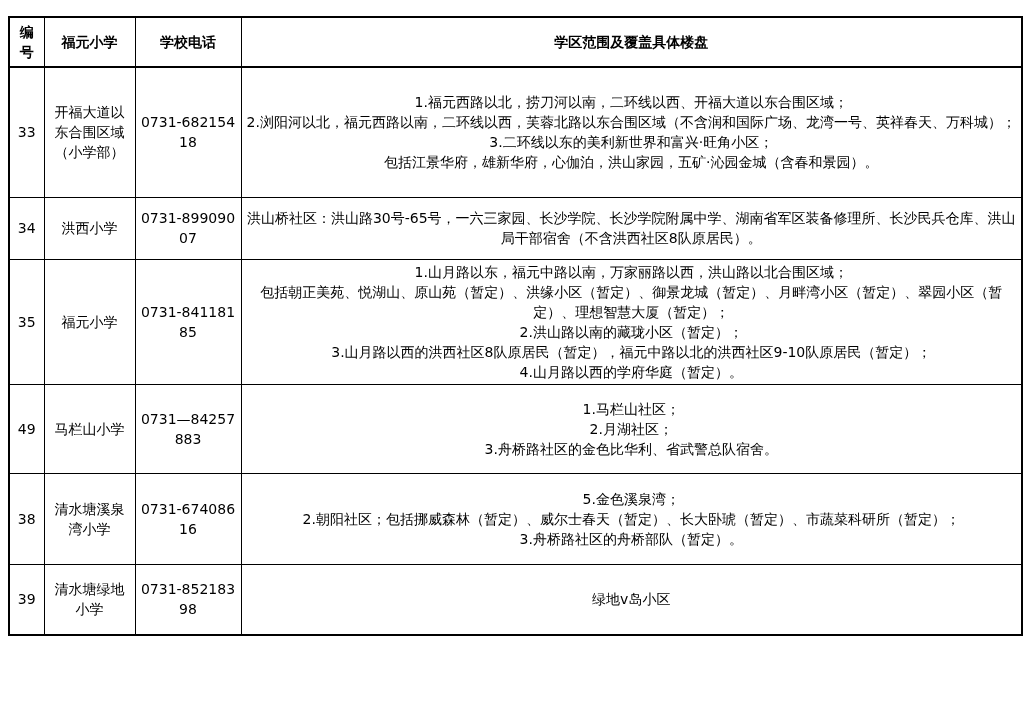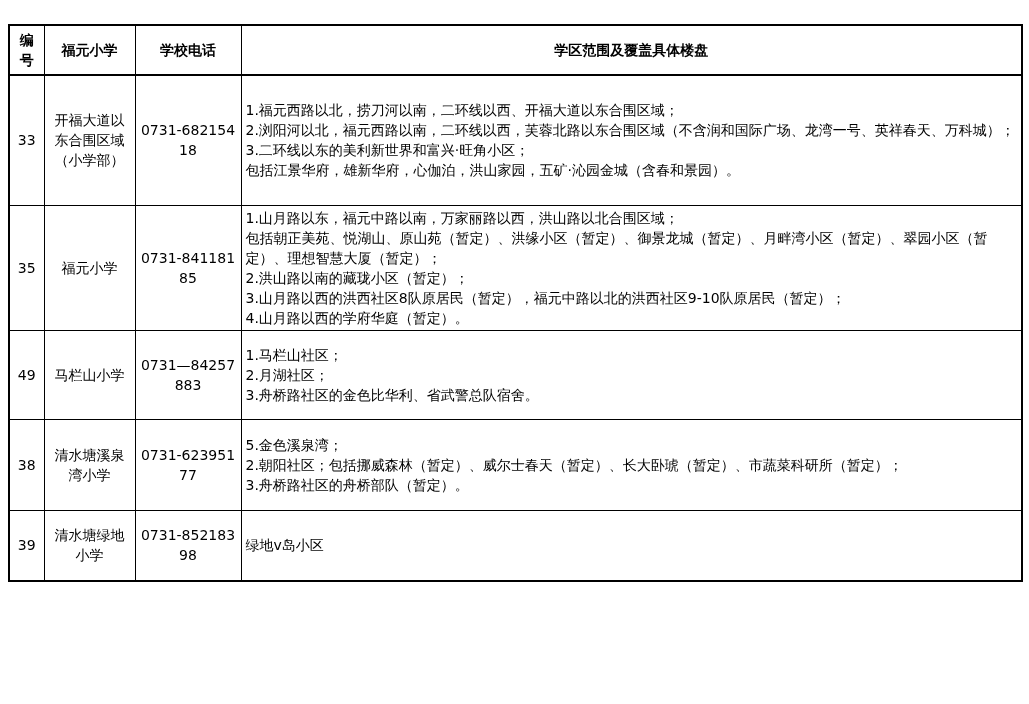--- a/index.html
+++ b/index.html
@@ -1,35 +1,35 @@
 <!DOCTYPE html>
 <html><head>
 <meta charset="utf-8">
 <style>
   html,body{margin:0;padding:0;background:#fff;}
   .page{
     width:1029px;height:704px;background:#ffffff;box-sizing:border-box;
-    padding:24px 8px 0 8px;overflow:hidden;
+    padding:16px 8px 0 8px;overflow:hidden;
     font-family:"DejaVu Sans","Liberation Sans",sans-serif;color:#000;
   }
   table.school-table{
     border-collapse:collapse;table-layout:fixed;width:1013px;
     border:2px solid #000;
   }
   .school-table th,.school-table td{
     border:1px solid #000;padding:2px 4px;box-sizing:border-box;
     font-size:14px;line-height:20px;vertical-align:middle;
     overflow:hidden;word-break:break-all;
   }
   .school-table thead th{
     font-weight:bold;text-align:center;height:50px;
     border-bottom:2px solid #000;font-size:14px;
   }
   td.c-num,td.c-name,td.c-phone{text-align:center;}
-  td.c-district{text-align:left;white-space:pre-line;}
+  td.c-district{text-align:center;white-space:pre-line;}
   tr.h130{height:130px;} tr.h62{height:62px;} tr.h116{height:116px;}
   tr.h89{height:89px;} tr.h86{height:86px;} tr.h91{height:91px;} tr.h71{height:71px;}
 </style>
 </head>
 <body>
 
 <div class="page">
   <table class="school-table">
     <colgroup>
       <col style="width:35px">
@@ -48,20 +48,26 @@
     <tbody>
       <tr class="h130">
         <td class="c-num">33</td>
         <td class="c-name">开福大道以东合围区域（小学部）</td>
         <td class="c-phone">0731-68215418</td>
         <td class="c-district">1.福元西路以北，捞刀河以南，二环线以西、开福大道以东合围区域；
 2.浏阳河以北，福元西路以南，二环线以西，芙蓉北路以东合围区域（不含润和国际广场、龙湾一号、英祥春天、万科城）；
 3.二环线以东的美利新世界和富兴·旺角小区；
 包括江景华府，雄新华府，心伽泊，洪山家园，五矿·沁园金城（含春和景园）。</td>
       </tr>
+      <tr class="h62">
+        <td class="c-num">34</td>
+        <td class="c-name">洪西小学</td>
+        <td class="c-phone">0731-89909007</td>
+        <td class="c-district">洪山桥社区：洪山路30号-65号，一六三家园、长沙学院、长沙学院附属中学、湖南省军区装备修理所、长沙民兵仓库、洪山局干部宿舍（不含洪西社区8队原居民）。</td>
+      </tr>
       <tr class="h116">
         <td class="c-num">35</td>
         <td class="c-name">福元小学</td>
         <td class="c-phone">0731-84118185</td>
         <td class="c-district">1.山月路以东，福元中路以南，万家丽路以西，洪山路以北合围区域；
 包括朝正美苑、悦湖山、原山苑（暂定）、洪缘小区（暂定）、御景龙城（暂定）、月畔湾小区（暂定）、翠园小区（暂定）、理想智慧大厦（暂定）；
 2.洪山路以南的藏珑小区（暂定）；
 3.山月路以西的洪西社区8队原居民（暂定），福元中路以北的洪西社区9-10队原居民（暂定）；
 4.山月路以西的学府华庭（暂定）。</td>
       </tr>
@@ -69,21 +75,21 @@
         <td class="c-num">49</td>
         <td class="c-name">马栏山小学</td>
         <td class="c-phone">0731—84257883</td>
         <td class="c-district">1.马栏山社区；
 2.月湖社区；
 3.舟桥路社区的金色比华利、省武警总队宿舍。</td>
       </tr>
       <tr class="h91">
         <td class="c-num">38</td>
         <td class="c-name">清水塘溪泉湾小学</td>
-        <td class="c-phone">0731-62395177</td>
+        <td class="c-phone">0731-67408616</td>
         <td class="c-district">5.金色溪泉湾；
 2.朝阳社区；包括挪威森林（暂定）、威尔士春天（暂定）、长大卧琥（暂定）、市蔬菜科研所（暂定）；
 3.舟桥路社区的舟桥部队（暂定）。</td>
       </tr>
       <tr class="h71">
         <td class="c-num">39</td>
         <td class="c-name">清水塘绿地小学</td>
         <td class="c-phone">0731-85218398</td>
         <td class="c-district">绿地v岛小区</td>
       </tr>

